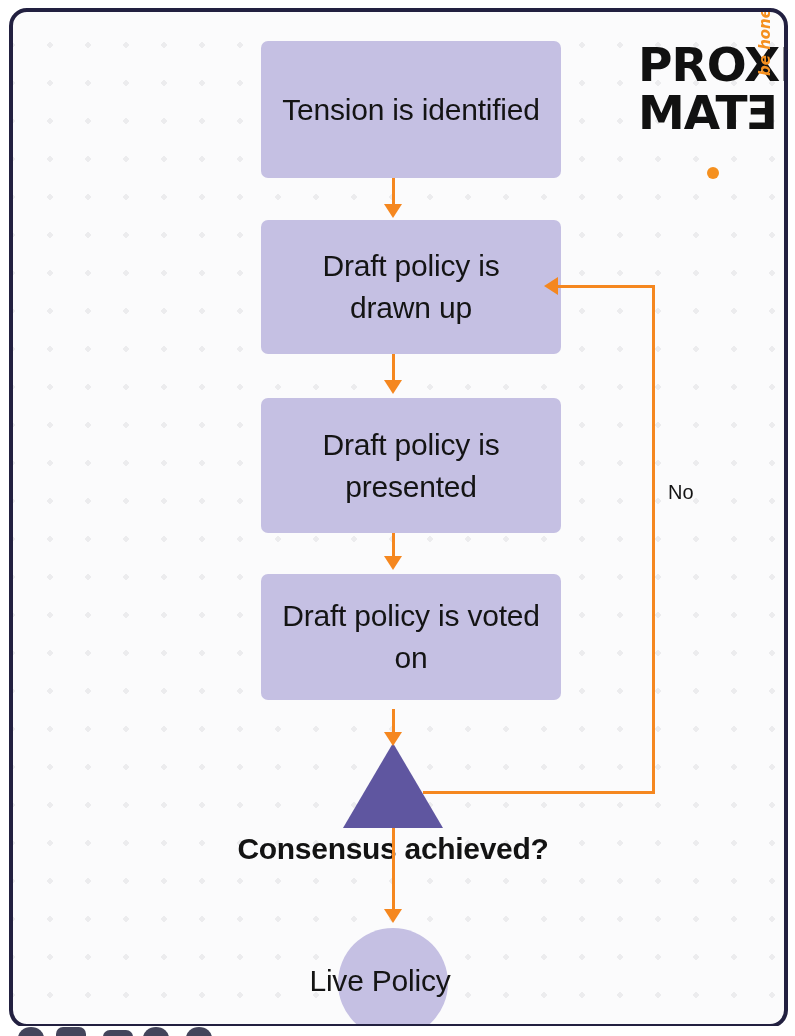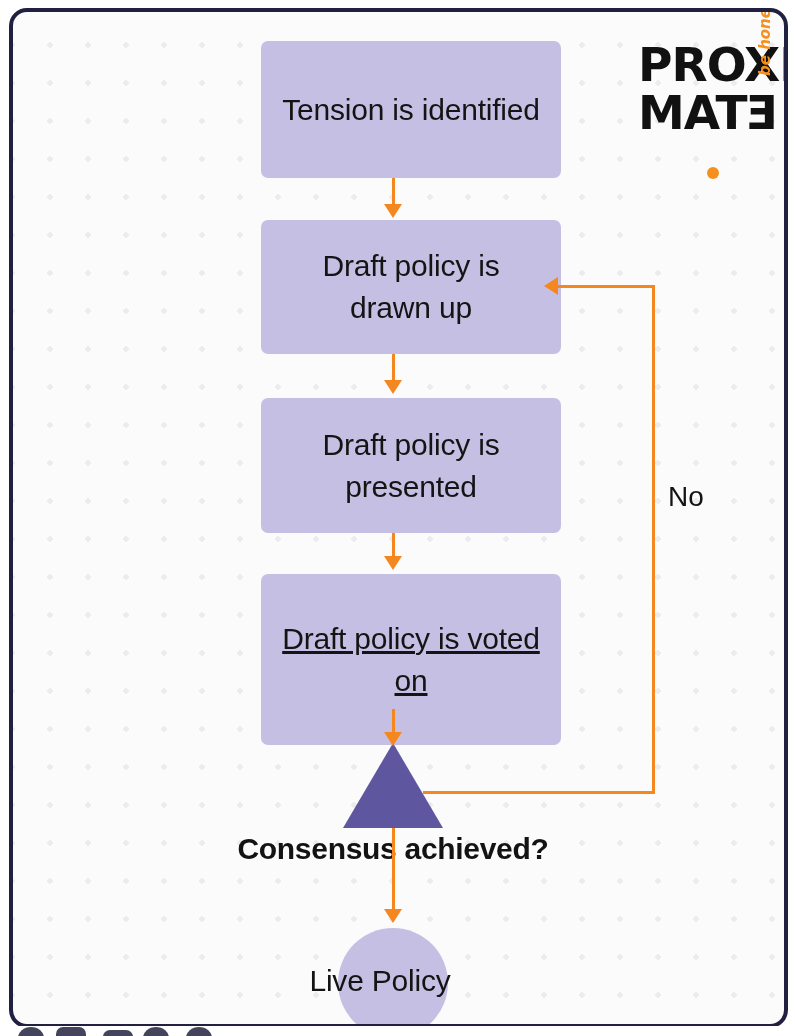--- a/index.html
+++ b/index.html
@@ -97,21 +97,21 @@
     color: #141414;
     font-size: 30px;
     line-height: 42px;
     letter-spacing: -0.2px;
     padding: 0 18px;
     box-sizing: border-box;
   }
   #node-tension   { top: 29px;  height: 137px; }
   #node-drawn     { top: 208px; height: 134px; }
   #node-presented { top: 386px; height: 135px; }
-  #node-voted     { top: 562px; height: 171px; text-decoration: underline; }
+  #node-voted     { top: 562px; height: 126px; }
 
   
   #decision-triangle {
     position: absolute;
     left: 330px;
     top: 731px;
     width: 0;
     height: 0;
     border-left: 50px solid transparent;
     border-right: 50px solid transparent;
@@ -190,21 +190,21 @@
 
   
   #loop-h-bottom { left: 410px; top: 779px; width: 232px; }
   #loop-v-right  { left: 639px; top: 273px; height: 509px; }
   #loop-h-top    { left: 545px; top: 273px; width: 97px; }
   #loop-head     { left: 531px; top: 265px; }
   #loop-label {
     position: absolute;
     left: 655px;
     top: 469px;
-    font-size: 28px;
+    font-size: 20px;
     color: #141414;
     white-space: nowrap;
   }
 
   
   #toolbar-sliver {
     position: absolute;
     left: 0;
     top: 1026px;
     width: 795px;

